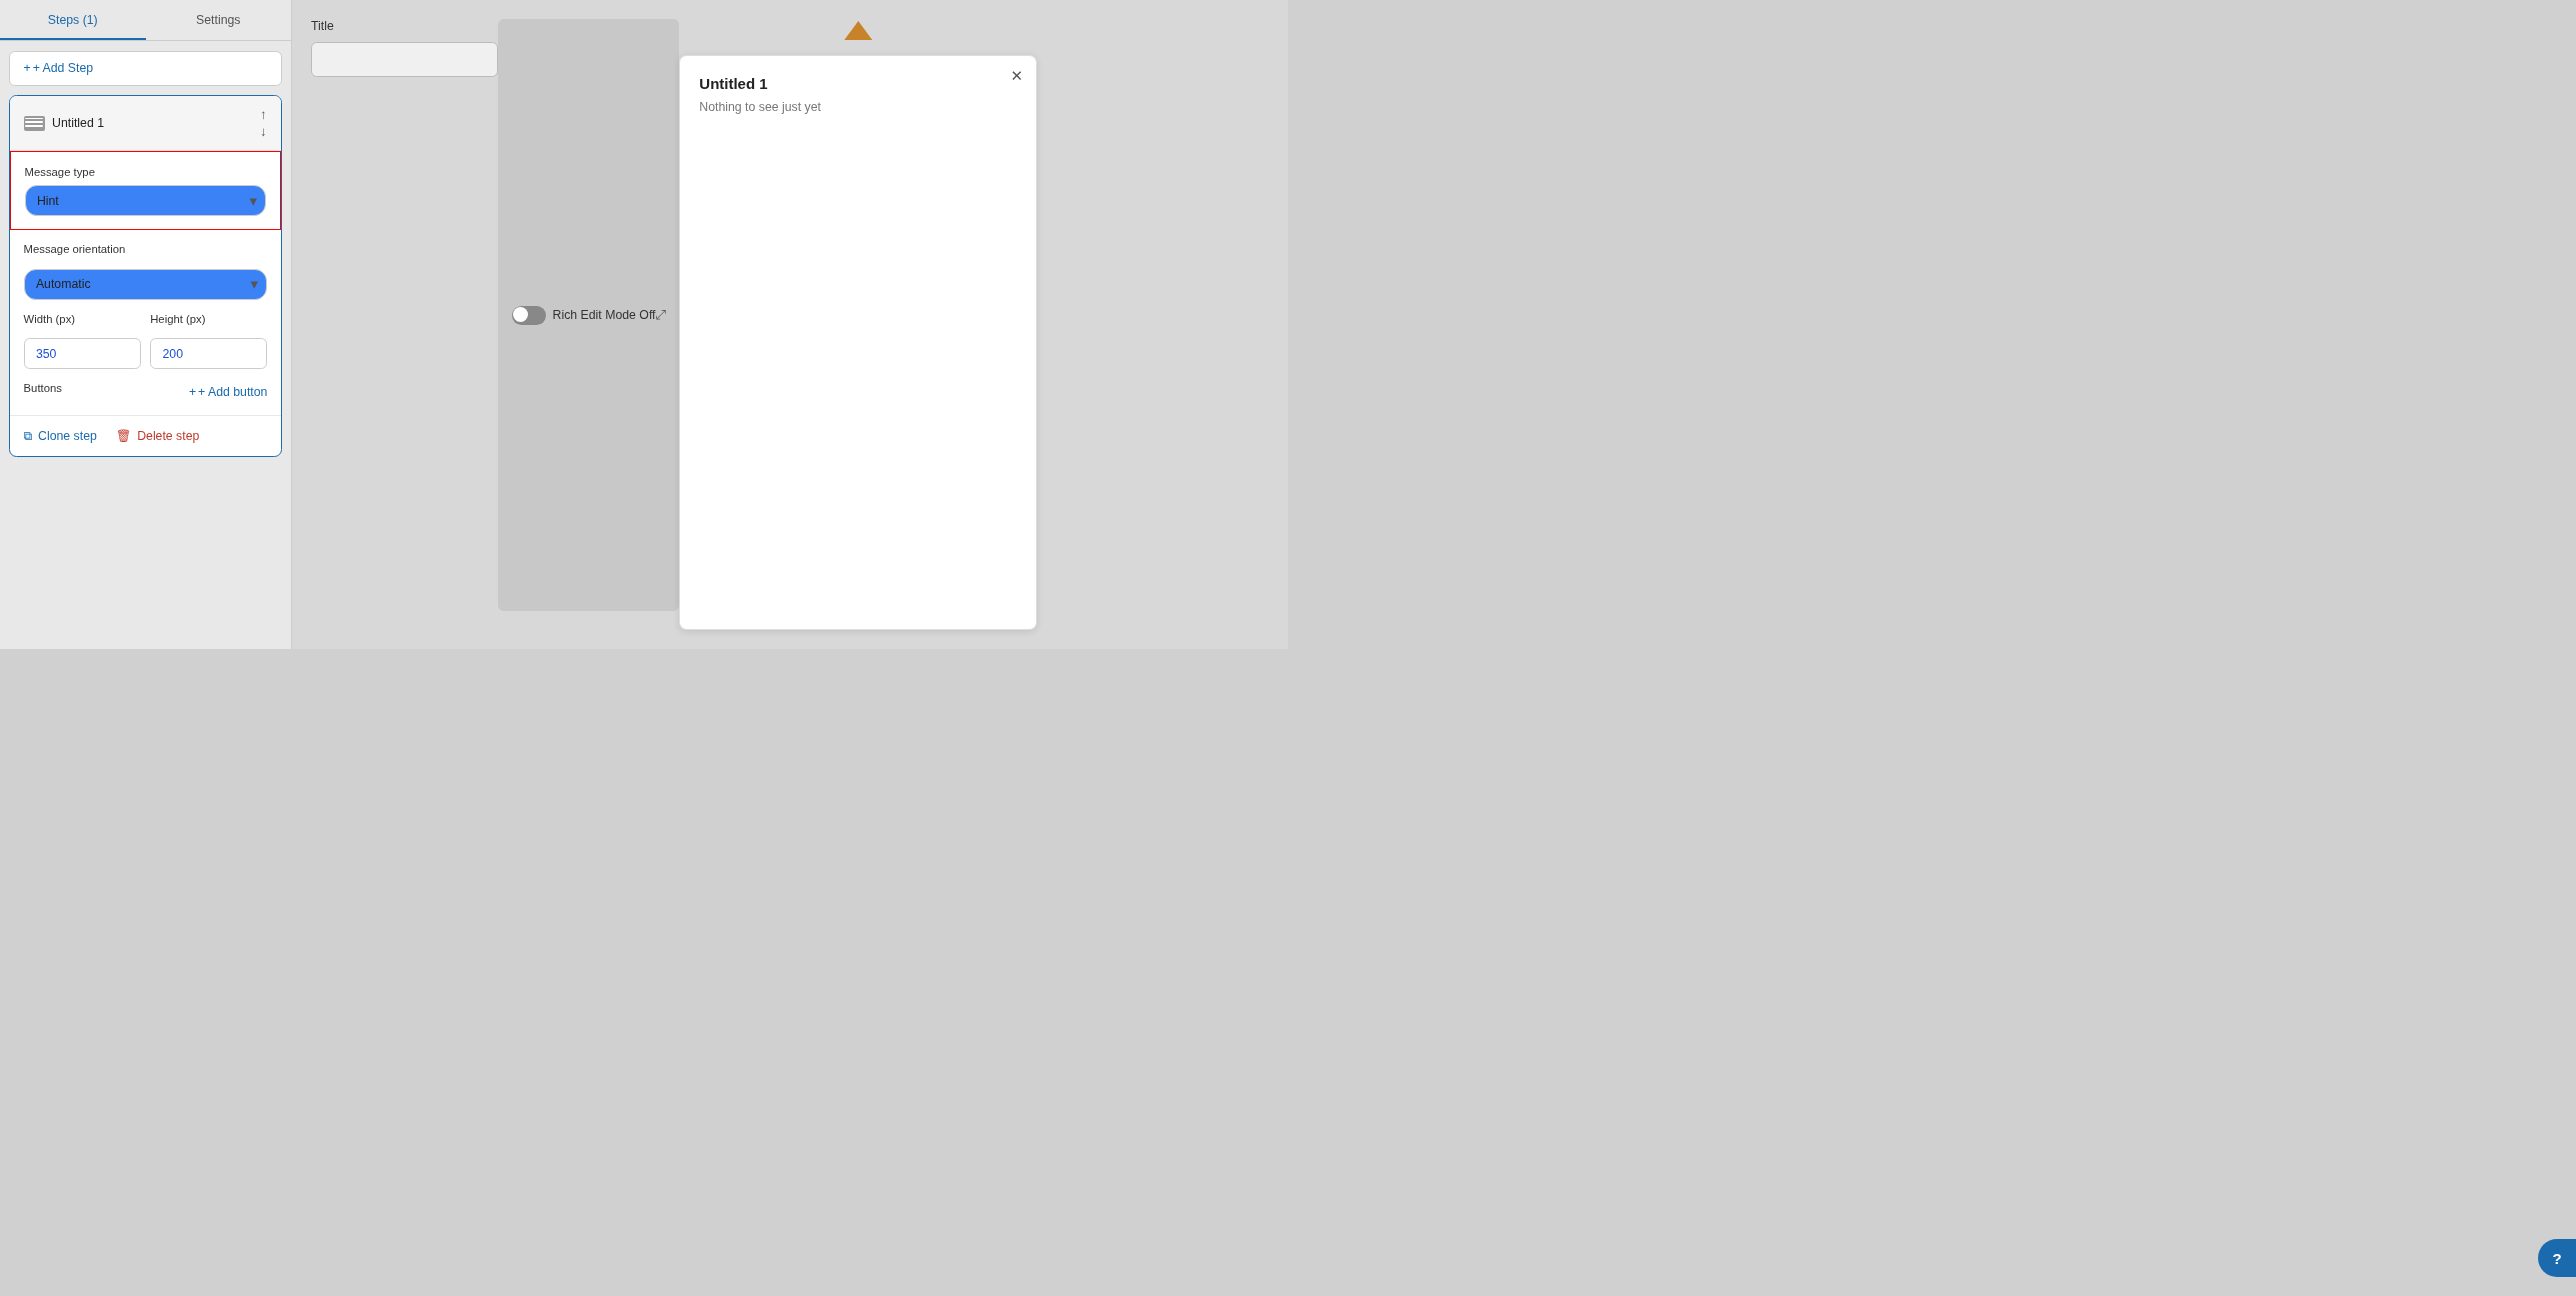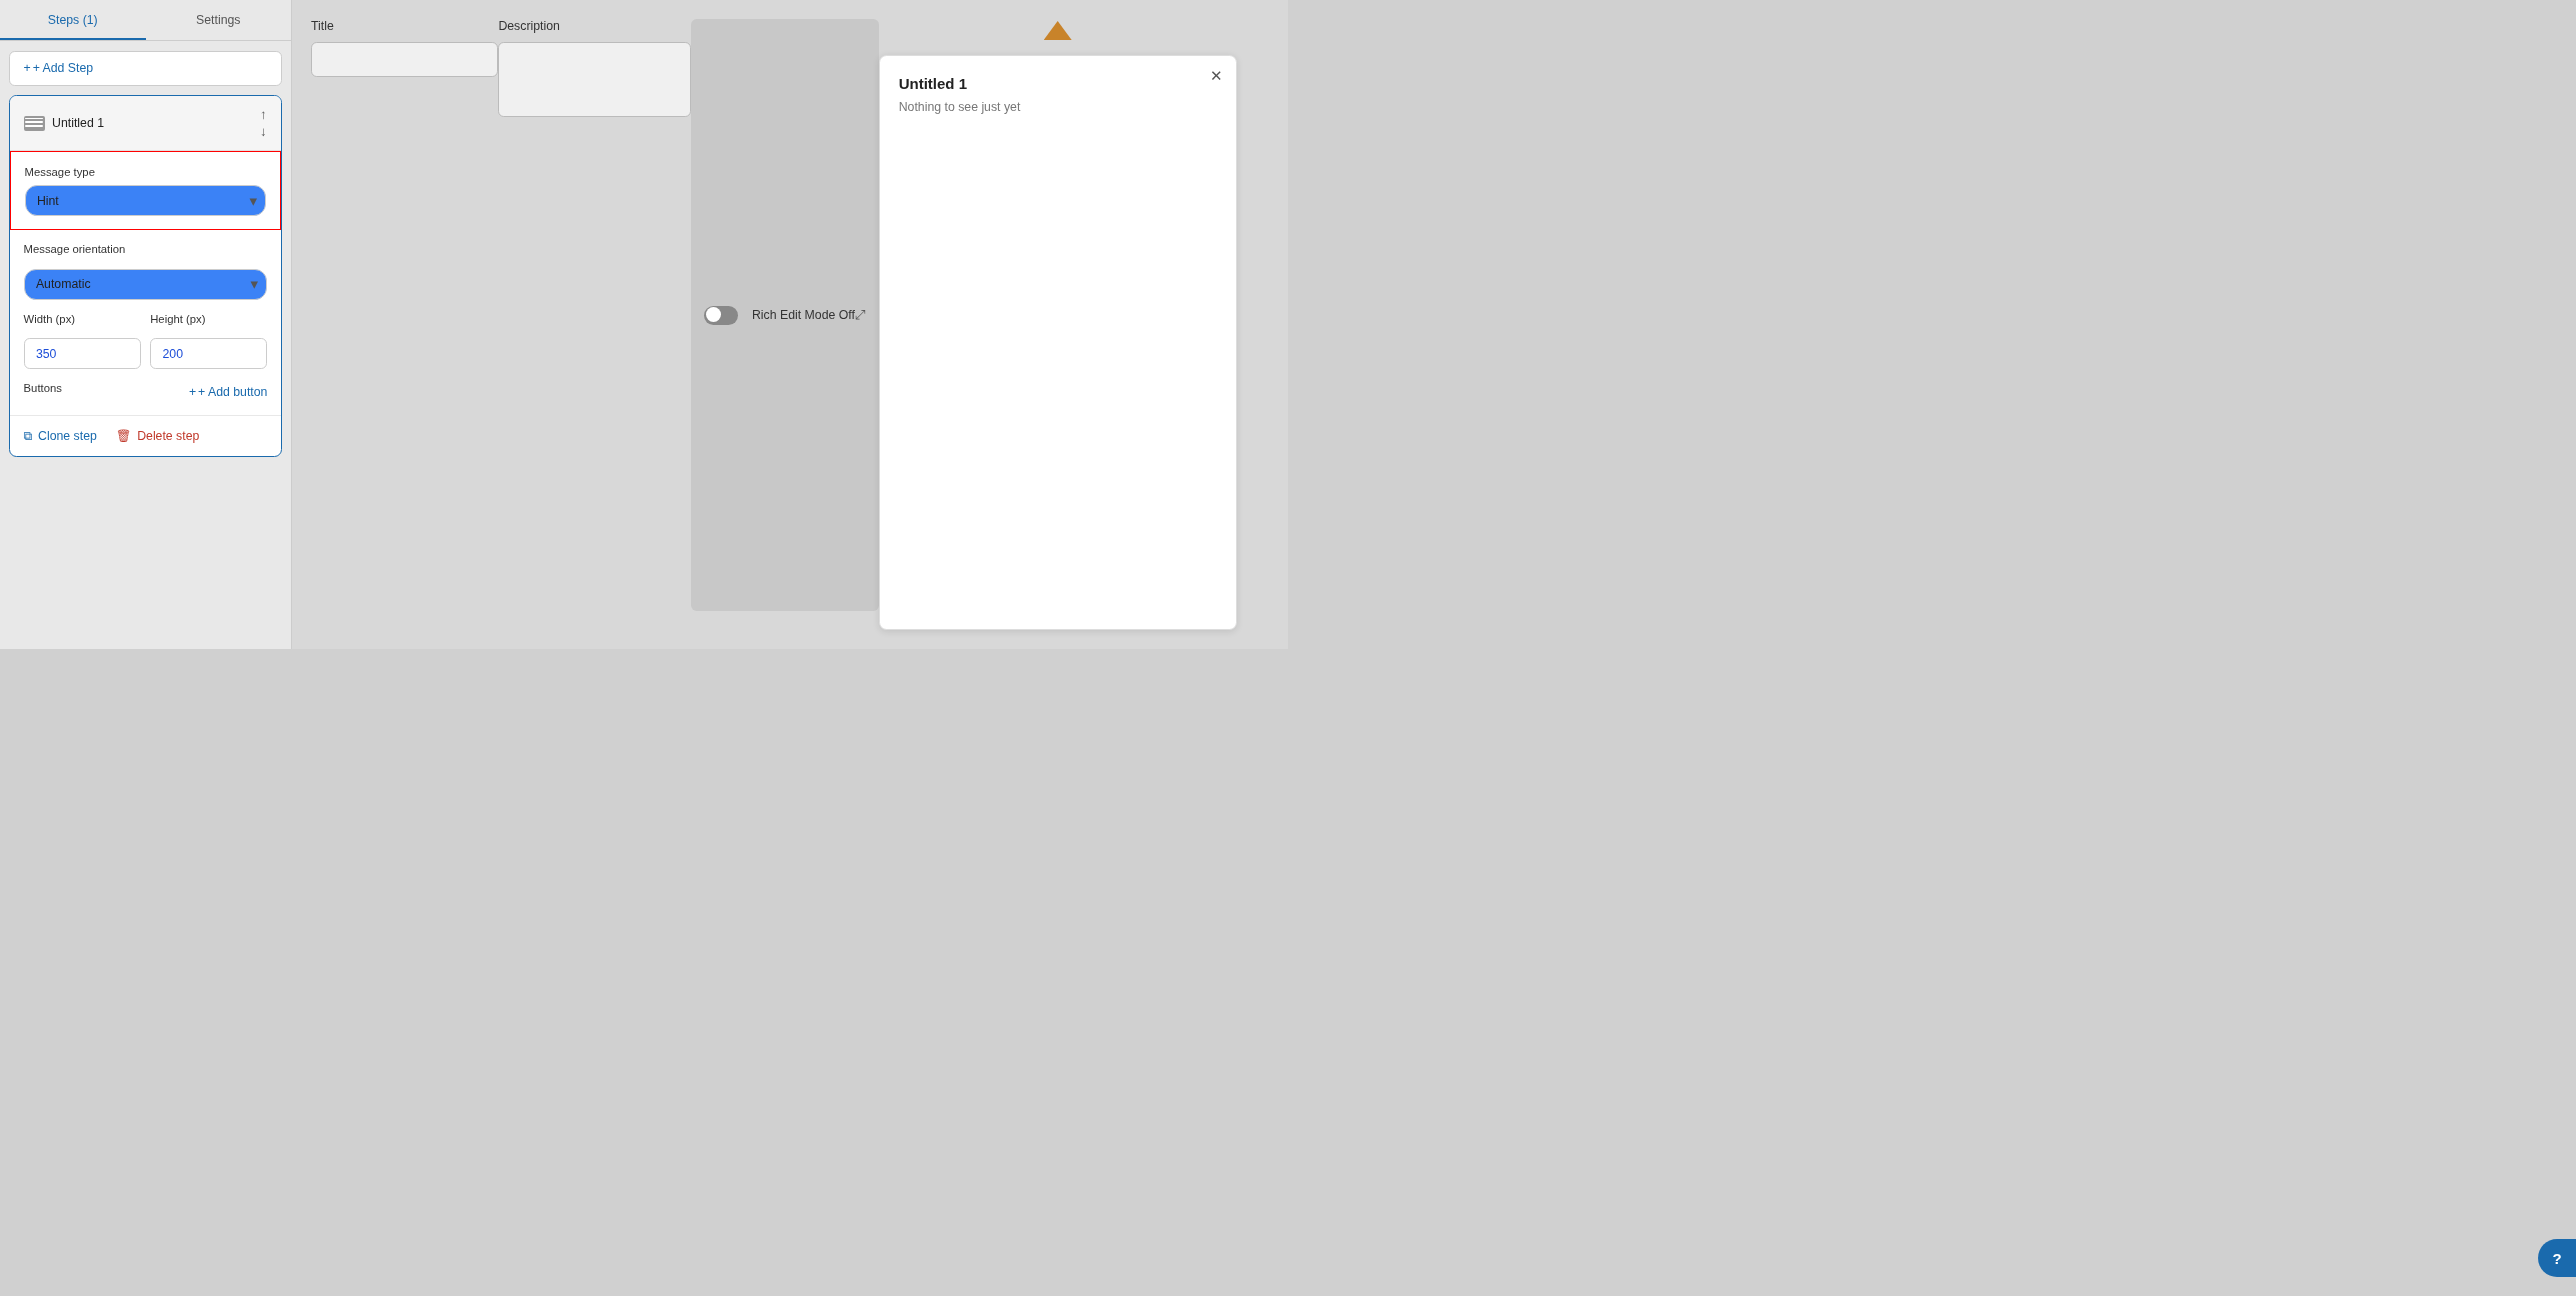--- a/index.html
+++ b/index.html
@@ -279,21 +279,21 @@
       justify-content: space-between;
       background: #c8c8c8;
       padding: 9.4px 13.2px;
       border-radius: 5.7px;
       max-width: 688px;
       margin-bottom: 19px;
     }
     .rich-edit-left {
       display: flex;
       align-items: center;
-      gap: 14px;
+      gap: 7px;
     }
     .toggle {
       width: 34px;
       height: 19px;
       border-radius: 9.4px;
       background: #888;
       position: relative;
       cursor: pointer;
     }
     .toggle-knob {
@@ -475,24 +475,20 @@
   </div>
 </div>
 
 <div class="right-panel">
 
   <div class="form-section">
     <label class="form-label">Title</label>
     <input type="text" class="form-input" style="">
   </div>
 
-  <div class="form-section">
-    <label class="form-label">Description</label>
-    <textarea class="form-textarea" style=""></textarea>
-  </div>
 
   <div class="rich-edit-bar">
     <div class="rich-edit-left">
       <div class="toggle">
         <div class="toggle-knob"></div>
       </div>
       <span class="rich-edit-label">Rich Edit Mode Off</span>
     </div>
     <span class="expand-icon">⤢</span>
   </div>

